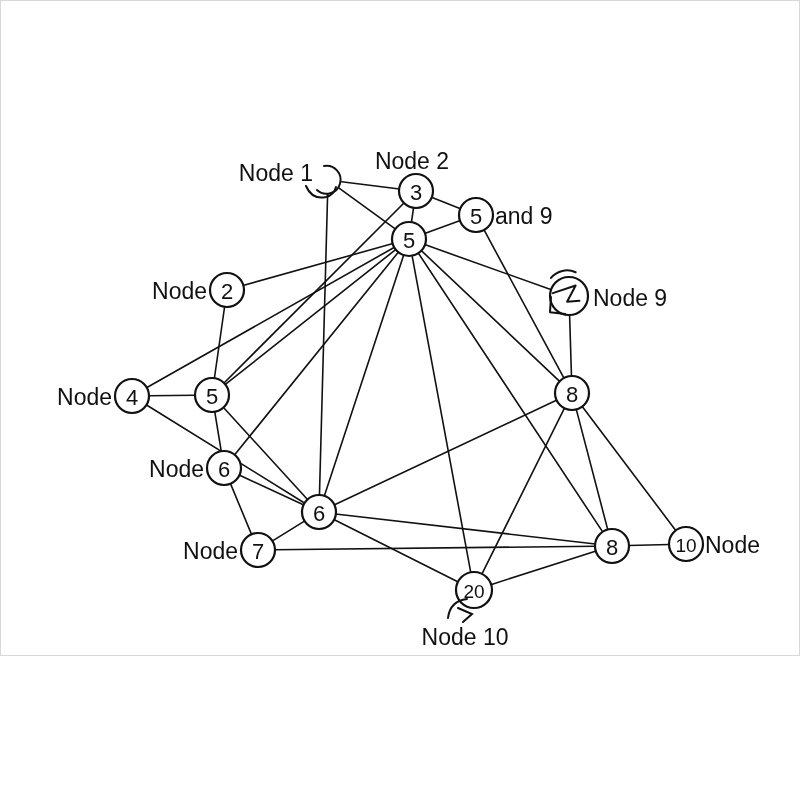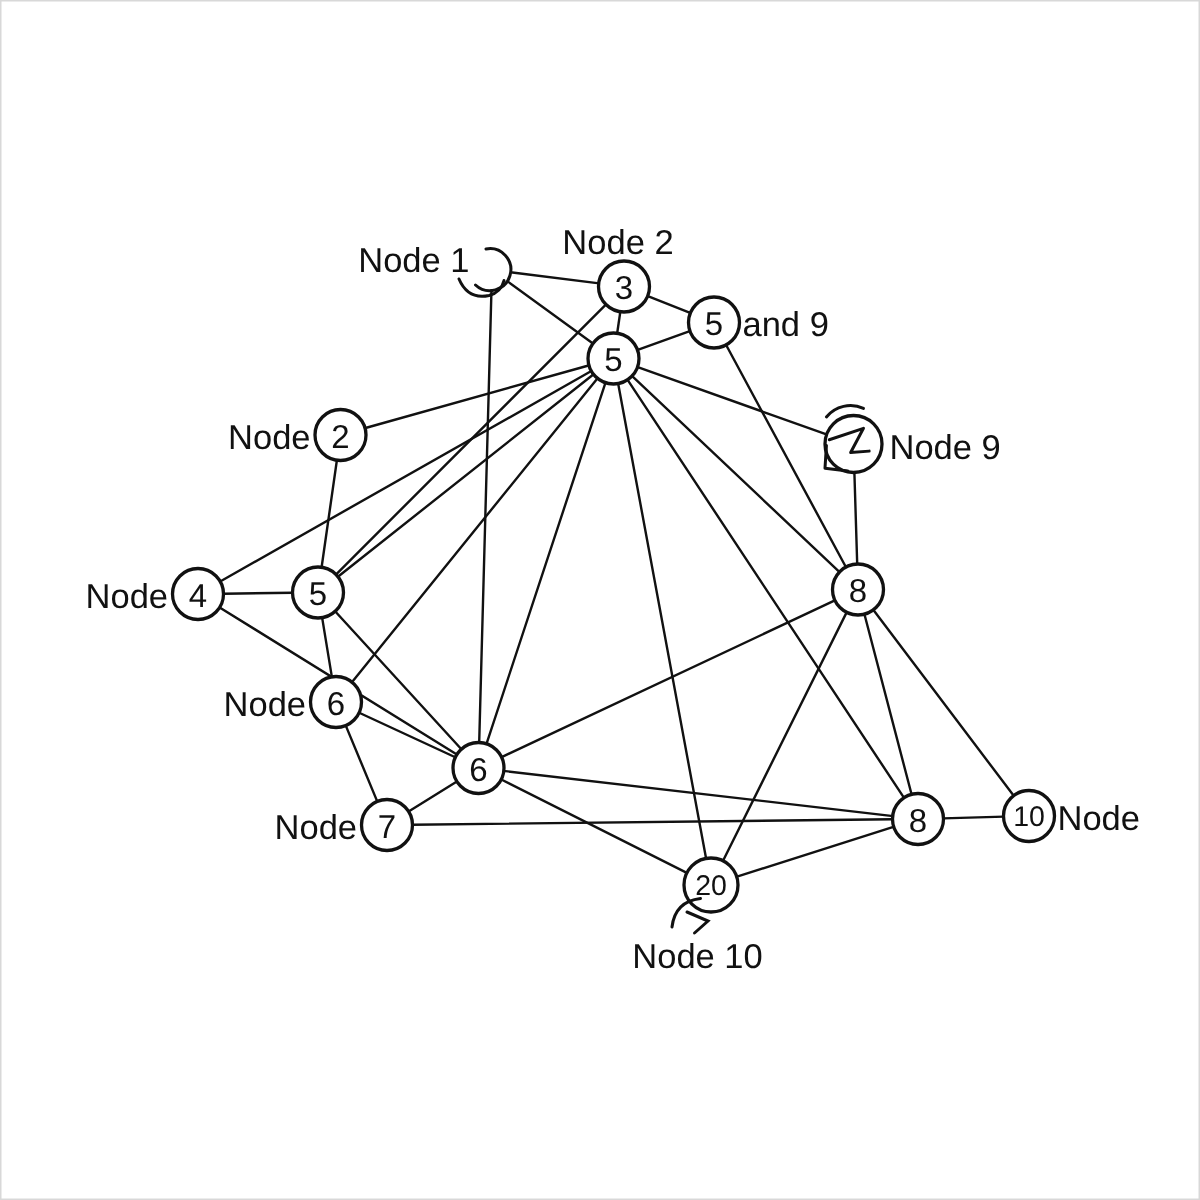--- a/index.html
+++ b/index.html
@@ -6,21 +6,21 @@
     margin: 0;
     padding: 0;
     background: #ffffff;
   }
   body {
     font-family: "Liberation Sans", sans-serif;
   }
   #canvas-frame {
     position: relative;
     width: 800px;
-    height: 800px;
+    height: 656px;
     background: #ffffff;
     border: 1px solid #d8d8d8;
     box-sizing: border-box;
     overflow: hidden;
   }
   #graph-svg {
     position: absolute;
     left: 0;
     top: 0;
     width: 800px;

